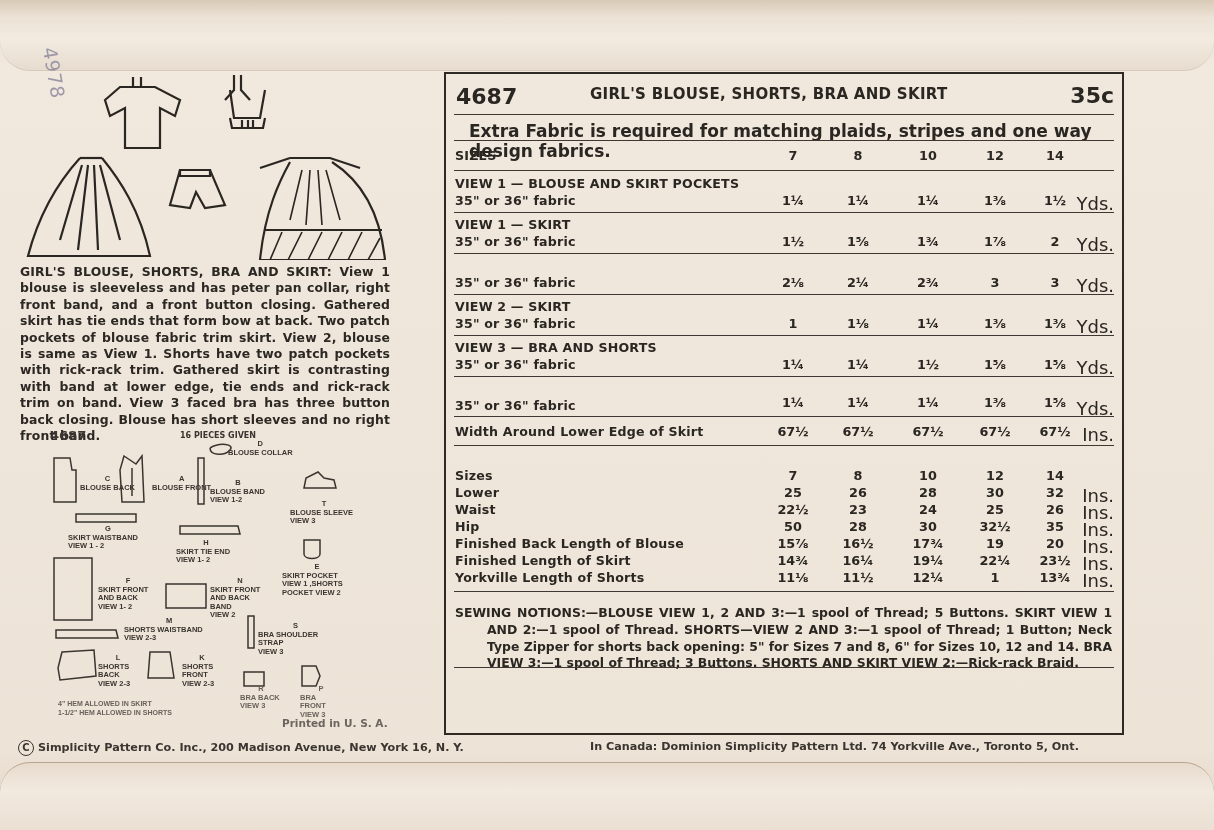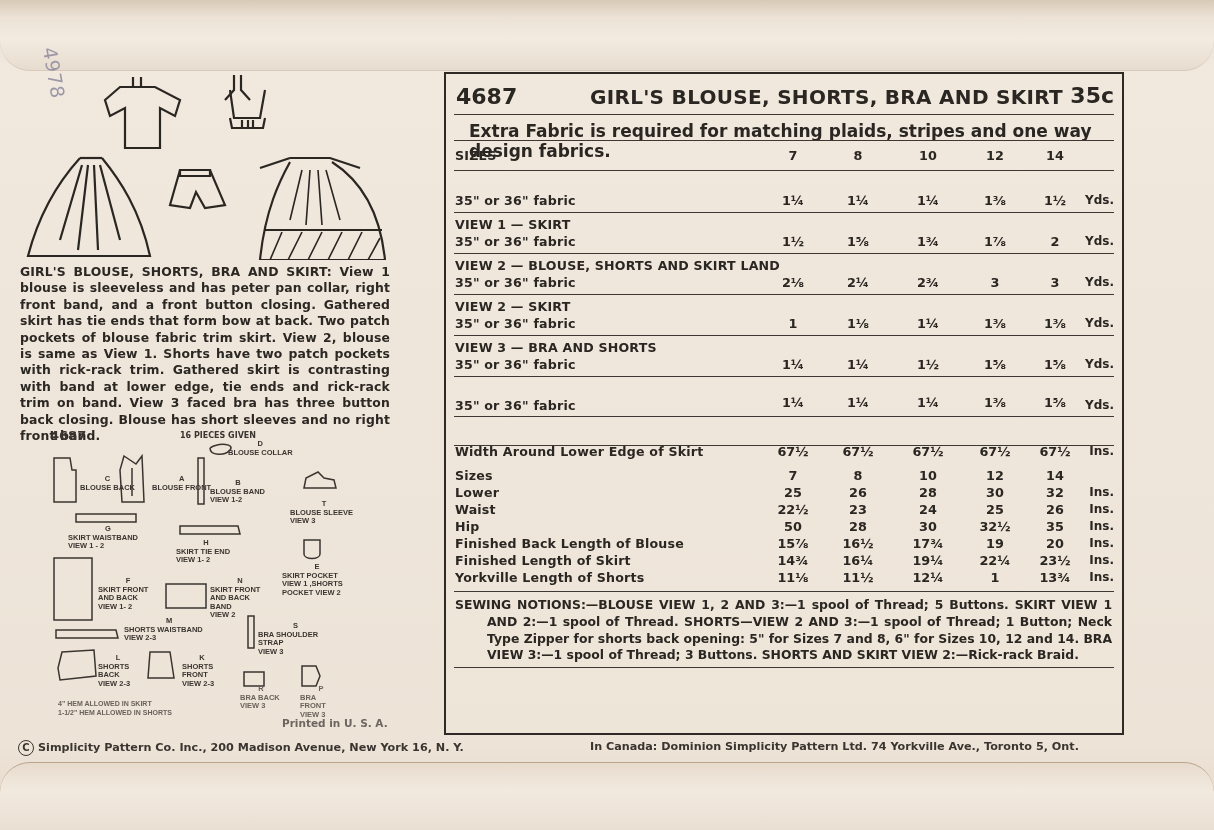--- a/index.html
+++ b/index.html
@@ -29,28 +29,28 @@
   .footer-left{position:absolute;left:18px;top:740px;font-size:11.2px;font-weight:bold;color:#3a3530;}
   .footer-right{position:absolute;left:590px;top:740px;font-size:11.2px;font-weight:bold;color:#3a3530;}
   .copy{display:inline-block;width:14px;height:14px;border:1.4px solid #3a3530;border-radius:50%;
     text-align:center;line-height:14px;font-size:10px;margin-right:4px;vertical-align:middle;}
   
   .box{position:absolute;left:444px;top:72px;width:680px;height:663px;
     border:2px solid #2f2a26;box-sizing:border-box;background:rgba(240,232,222,0.35);}
   .row{position:absolute;left:8px;right:8px;}
   .rule{position:absolute;left:8px;right:8px;height:0;border-top:1.6px solid #3d3833;}
   .hdr-num{position:absolute;left:10px;top:10px;font-size:22px;font-weight:bold;color:#2a2622;}
-  .hdr-title{position:absolute;left:144px;top:11px;font-size:20px;font-weight:bold;letter-spacing:0.3px;}
+  .hdr-title{position:absolute;left:144px;top:11px;font-size:15px;font-weight:bold;letter-spacing:0.3px;}
   .hdr-price{position:absolute;right:8px;top:9px;font-size:22px;font-weight:bold;}
   .note{position:absolute;left:23px;top:47px;font-size:17px;font-weight:bold;}
   .cell{position:absolute;width:50px;text-align:center;font-size:12.8px;font-weight:bold;}
-  .unit{position:absolute;right:0;font-size:12px;font-weight:bold;}
+  .unit{position:absolute;right:0;font-size:18px;font-weight:normal;}
   .c0{left:314px}.c1{left:379px}.c2{left:449px}.c3{left:516px}.c4{left:576px}
   .lbl{position:absolute;left:1px;font-size:12.6px;font-weight:bold;letter-spacing:0.2px;}
-  .para{position:absolute;left:9px;right:10px;font-size:12.4px;font-weight:bold;line-height:16.8px;text-align:justify;}
+  .para{position:absolute;left:9px;right:10px;font-size:12.4px;font-weight:bold;line-height:16.8px;text-align:justify;margin-top:8px;}
 </style>
 </head>
 <body>
 
 <div class="flap-top"></div>
 <div class="flap-bottom"></div>
 <div class="stamp">4978</div>
 
 <svg class="illus" style="left:20px;top:70px" width="370" height="190" viewBox="0 0 370 190" fill="none" stroke="#2a2622" stroke-width="2.2">
 
@@ -144,20 +144,21 @@
     <span class="lbl">SIZES</span>
     <span class="cell c0">7</span>
       <span class="cell c1">8</span>
       <span class="cell c2">10</span>
       <span class="cell c3">12</span>
       <span class="cell c4">14</span>
   </div>
   <div class="rule" style="top:96px"></div>
 
   <div class="row" style="top:102px;height:36px">
+    <span class="lbl" style="top:0">VIEW 1 — BLOUSE AND SKIRT POCKETS</span>
     <span class="lbl" style="top:17px">35" or 36" fabric</span>
     <span class="cell c0" style="top:17px">1¼</span>
       <span class="cell c1" style="top:17px">1¼</span>
       <span class="cell c2" style="top:17px">1¼</span>
       <span class="cell c3" style="top:17px">1⅜</span>
       <span class="cell c4" style="top:17px">1½</span>
     <span class="unit" style="top:17px">Yds.</span>
   </div>
   <div class="rule" style="top:138px"></div>
   <div class="row" style="top:143px;height:36px">
@@ -165,21 +166,20 @@
     <span class="lbl" style="top:17px">35" or 36" fabric</span>
     <span class="cell c0" style="top:17px">1½</span>
       <span class="cell c1" style="top:17px">1⅝</span>
       <span class="cell c2" style="top:17px">1¾</span>
       <span class="cell c3" style="top:17px">1⅞</span>
       <span class="cell c4" style="top:17px">2</span>
     <span class="unit" style="top:17px">Yds.</span>
   </div>
   <div class="rule" style="top:179px"></div>
   <div class="row" style="top:184px;height:36px">
-    <span class="lbl" style="top:0">VIEW 2 — BLOUSE, SHORTS AND SKIRT LAND</span>
     <span class="lbl" style="top:17px">35" or 36" fabric</span>
     <span class="cell c0" style="top:17px">2⅛</span>
       <span class="cell c1" style="top:17px">2¼</span>
       <span class="cell c2" style="top:17px">2¾</span>
       <span class="cell c3" style="top:17px">3</span>
       <span class="cell c4" style="top:17px">3</span>
     <span class="unit" style="top:17px">Yds.</span>
   </div>
   <div class="rule" style="top:220px"></div>
   <div class="row" style="top:225px;height:36px">
@@ -207,21 +207,21 @@
   <div class="row" style="top:307px;height:36px">
     <span class="lbl" style="top:17px">35" or 36" fabric</span>
     <span class="cell c0" style="top:14px">1¼</span>
       <span class="cell c1" style="top:14px">1¼</span>
       <span class="cell c2" style="top:14px">1¼</span>
       <span class="cell c3" style="top:14px">1⅜</span>
       <span class="cell c4" style="top:14px">1⅝</span>
     <span class="unit" style="top:17px">Yds.</span>
   </div>
   <div class="rule" style="top:342px"></div>
-  <div class="row" style="top:370px;height:18px">
+  <div class="row" style="top:350px;height:18px">
     <span class="lbl">Width Around Lower Edge of Skirt</span>
     <span class="cell c0">67½</span>
       <span class="cell c1">67½</span>
       <span class="cell c2">67½</span>
       <span class="cell c3">67½</span>
       <span class="cell c4">67½</span>
     <span class="unit">Ins.</span>
   </div>
   <div class="rule" style="top:371px"></div>
 

